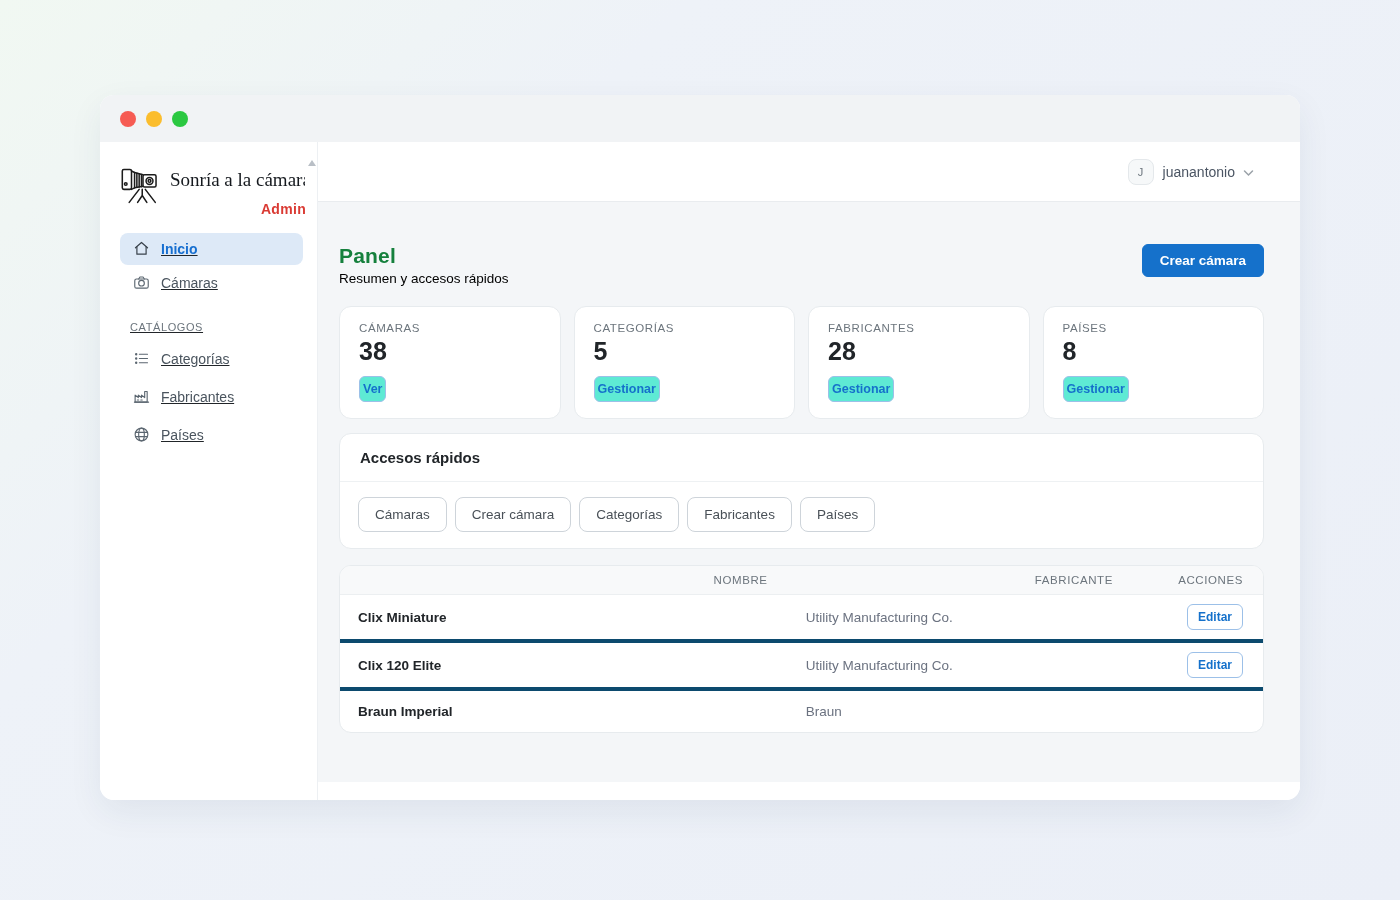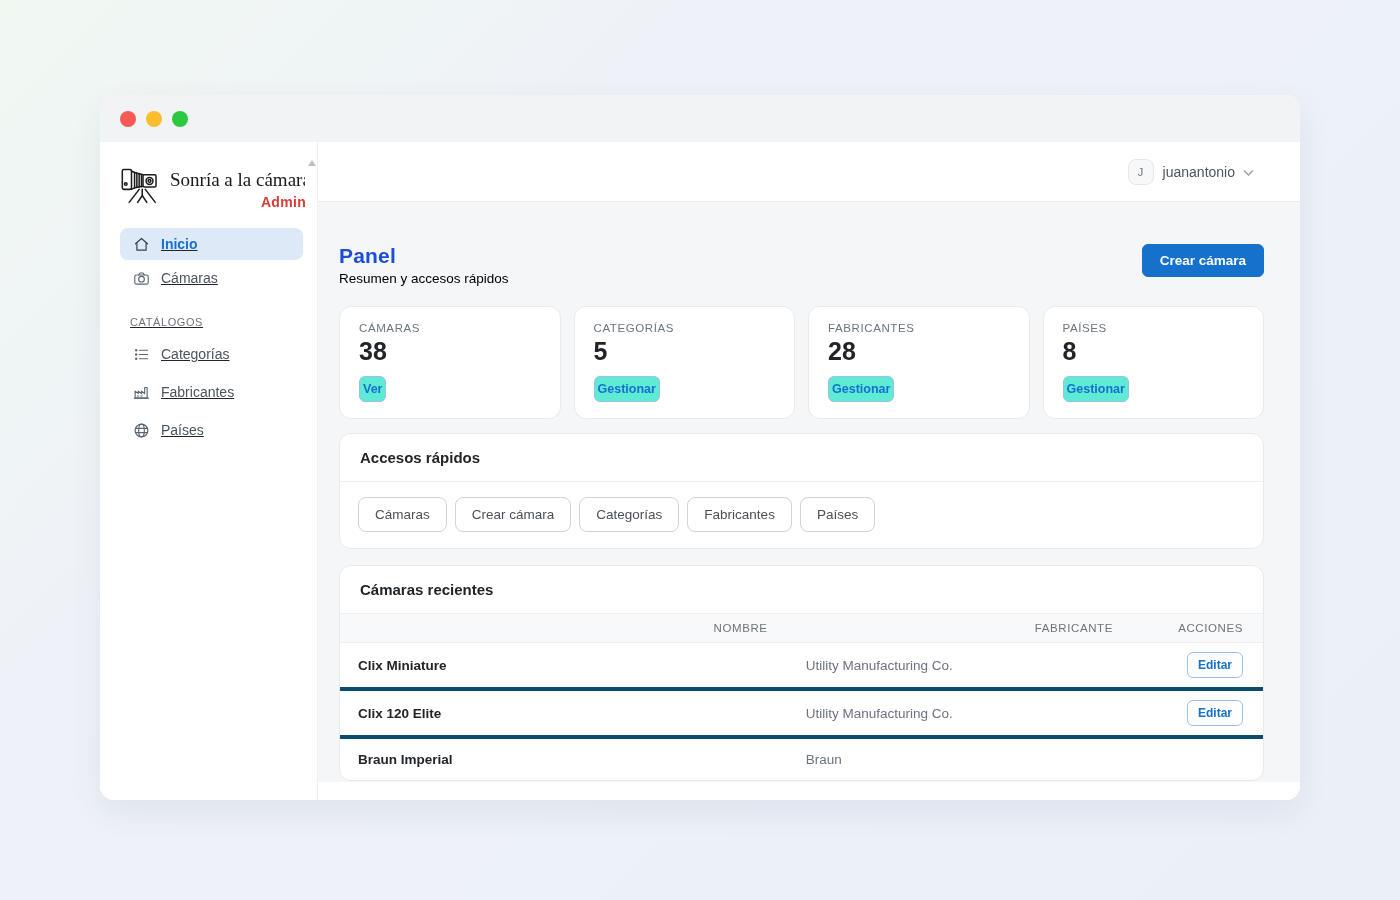--- a/index.html
+++ b/index.html
@@ -28,21 +28,21 @@
   .scroll-arrow {
     position:absolute; top:18px; left:3px;
     width:0; height:0; border-left:4px solid transparent; border-right:4px solid transparent;
     border-bottom:6px solid #b9bfc6;
   }
   
   .brand { display:flex; align-items:flex-start; }
   .brand svg { width:46px; height:48px; flex-shrink:0; }
   .brand-text { margin-left:4px; padding-top:10px; width:136px; }
   .brand-title { font-family:"Liberation Serif","DejaVu Serif",serif; font-size:19px; color:#15191e; line-height:1.1; white-space:nowrap; }
-  .brand-badge { display:block; text-align:right; color:#da3b34; font-size:14px; font-weight:bold; margin-top:3px; letter-spacing:.3px; }
+  .brand-badge { display:block; text-align:right; color:#da3b34; font-size:14px; font-weight:bold; margin-top:10px; letter-spacing:.3px; }
   
   .nav { margin-top:16px; padding-right:2px;text-decoration:underline; }
   .nav-item {
     display:flex; align-items:center; height:32px; border-radius:8px;
     padding-left:13px; margin-bottom:2px; cursor:pointer;
     color:#4a545e; font-size:14px;
   }
   .nav-item .ni-icon { width:17px; height:17px; margin-right:11px; display:inline-flex; }
   .nav-item.active { background:#dde9f7; color:#176fd0; font-weight:bold; }
   .nav-section { font-size:11px; color:#6c757d; letter-spacing:.6px; margin:22px 0 10px 10px; }
@@ -56,21 +56,21 @@
   .usermenu { display:flex; align-items:center; cursor:pointer; }
   .avatar {
     width:26px; height:26px; border-radius:8px; background:#f6f8f9; border:1px solid #e4e8eb;
     display:flex; align-items:center; justify-content:center;
     font-size:11px; color:#6c757d;
   }
   .username { margin:0 8px 0 9px; font-size:14px; color:#4b5563; }
   .content { flex:1; background:#f4f6f8; margin-bottom:18px; padding:42px 36px 0 21px; overflow:hidden; }
   
   .panel-head { display:flex; justify-content:space-between; align-items:flex-start; }
-  .panel-title { font-size:21px; font-weight:bold; color:#1d4ed8; letter-spacing:.2px; }
+  .panel-title { font-size:21px; font-weight:bold; color:#15803d; letter-spacing:.2px; }
   .panel-sub { font-size:13.5px; color:#000000; margin-top:3px; }
   .btn-primary {
     background:#1571cb; color:#fff; border:1px solid #1571cb; border-radius:6px;
     font-size:13.5px; font-weight:bold; padding:8px 17px; cursor:pointer;
     font-family:inherit;
   }
   
   .stats { display:grid; grid-template-columns:repeat(4,1fr); gap:13px; margin-top:20px; }
   .card { background:#fff; border:1px solid #e7ebee; border-radius:12px; }
   .stat-card { padding:15px 19px 16px 19px; }
@@ -268,21 +268,20 @@
           <div class="qa-body">
             <button class="btn-secondary">Cámaras</button>
             <button class="btn-secondary">Crear cámara</button>
             <button class="btn-secondary">Categorías</button>
             <button class="btn-secondary">Fabricantes</button>
             <button class="btn-secondary">Países</button>
           </div>
         </div>
 
         <div class="card recent-card">
-          <div class="card-header">Cámaras recientes</div>
           <table>
             <thead>
               <tr>
                 <th>NOMBRE</th>
                 <th>FABRICANTE</th>
                 <th>ACCIONES</th>
               </tr>
             </thead>
             <tbody>
               <tr>

